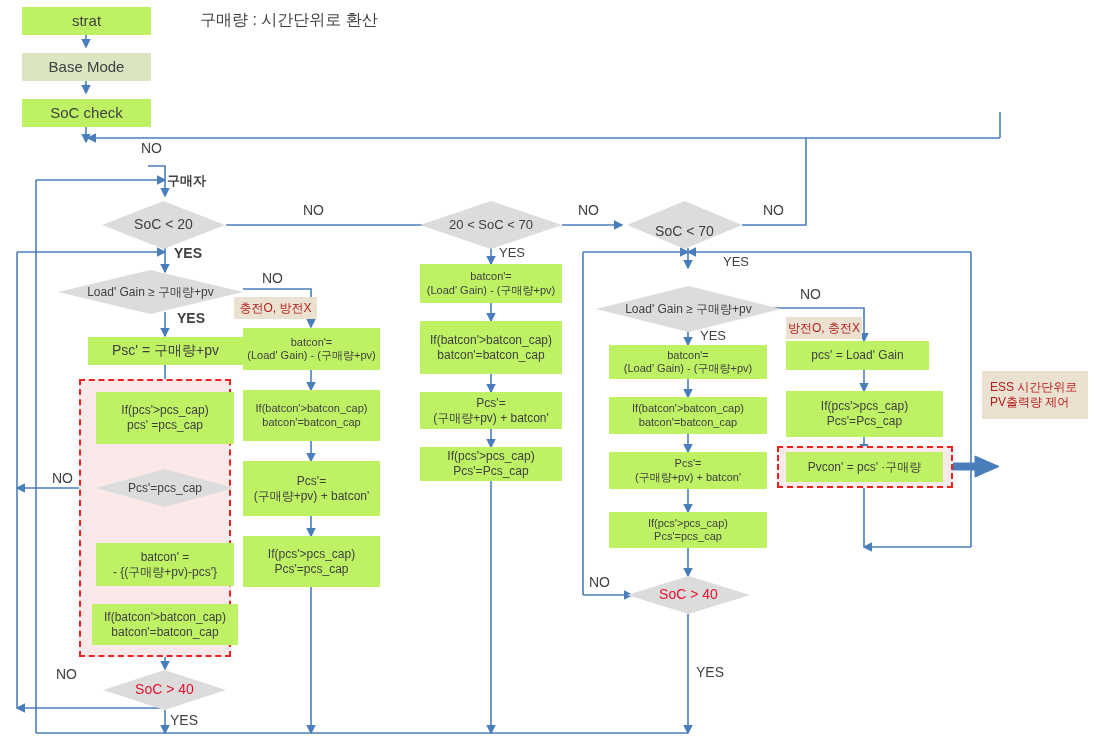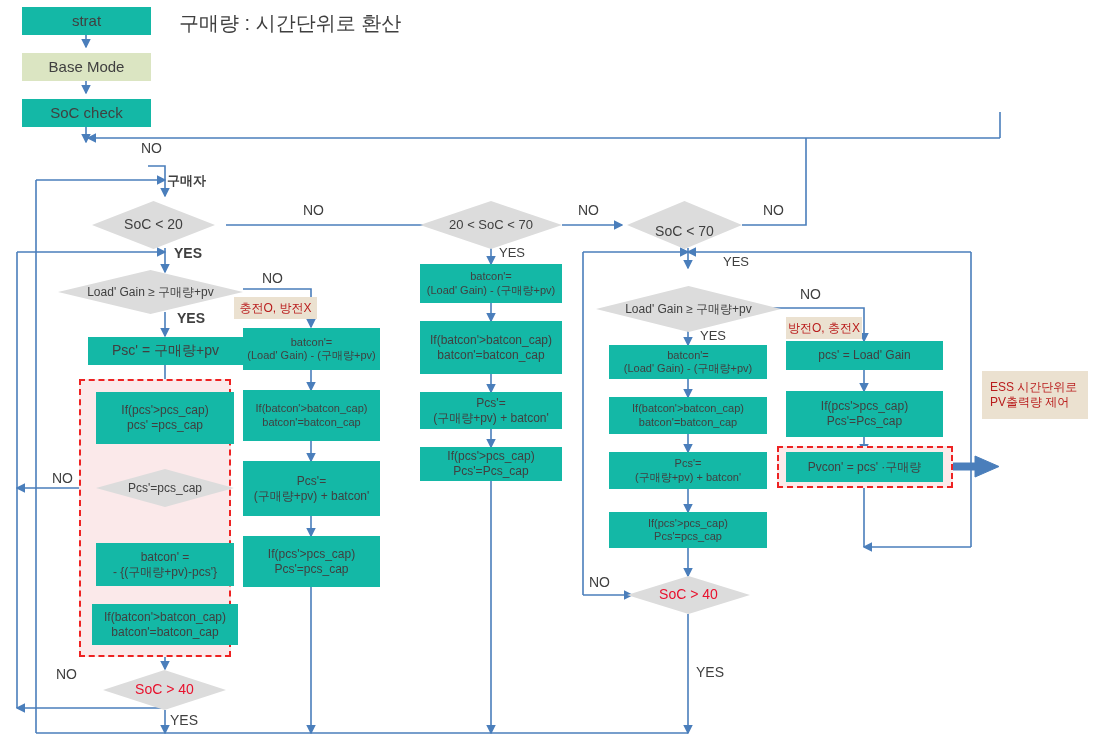--- a/index.html
+++ b/index.html
@@ -2,21 +2,21 @@
 <html><head>
 <meta charset="utf-8">
 <style>
   html,body{margin:0;padding:0;background:#ffffff;}
   body{width:1096px;height:748px;position:relative;overflow:hidden;
        font-family:"Liberation Sans","DejaVu Sans",sans-serif;}
   #stage{position:relative;width:1096px;height:748px;}
   svg#wires{position:absolute;left:0;top:0;width:1096px;height:748px;overflow:visible;}
   .node{position:absolute;box-sizing:border-box;display:flex;align-items:center;
         justify-content:center;text-align:center;color:#404040;line-height:1.22;}
-  .proc{background:#14b8a6;}
+  .proc{background:#bef264;}
   .proc.green{background:#dbe5c2;}
   .note{background:#ebe1d0;color:#b91c1c;}
   .diamond{background:transparent;}
   .diamond .dshape{position:absolute;left:0;top:0;width:100%;height:100%;
        background:#dcdcdc;clip-path:polygon(50% 0,100% 50%,50% 100%,0 50%);}
   .diamond .dtxt{position:relative;z-index:2;}
   .lbl{position:absolute;color:#404040;white-space:nowrap;}
   .lbl.hdr{color:#3f3f3f;}
   .red{color:#e8112d;}
   .redbox{position:absolute;box-sizing:border-box;border:2px dashed #ee2222;
@@ -100,28 +100,28 @@
       <path d="M971,547 L864,547" marker-end="url(#ah)"></path>
 
       <path d="M36,733 L688,733"></path>
     </g>
 
     <g>
       <path d="M945,463 L975,463 L975,456 L999,466.5 L975,477 L975,470 L945,470 Z" fill="#4a7ebb" stroke="#4a7ebb" stroke-width="1"></path>
     </g>
   </svg>
 
-  <div class="lbl hdr" style="left:179px;top:10px;font-size:20px;">구매량 : 시간단위로 환산</div>
+  <div class="lbl hdr" style="left:200px;top:10px;font-size:16px;">구매량 : 시간단위로 환산</div>
 
   <div class="node proc" style="left:22px;top:7px;width:129px;height:28px;font-size:15px;">strat</div>
   <div class="node proc green" style="left:22px;top:53px;width:129px;height:28px;font-size:15px;">Base Mode</div>
   <div class="node proc" style="left:22px;top:99px;width:129px;height:28px;font-size:15px;">SoC check</div>
 
 
-  <div class="node diamond" style="left:92px;top:201px;width:123px;height:48px;">
+  <div class="node diamond" style="left:102px;top:201px;width:123px;height:48px;">
     <div class="dshape"></div>
     <div class="dtxt" style="font-size:14px;">SoC &lt; 20</div>
   </div>
 
   <div class="node diamond" style="left:420px;top:201px;width:142px;height:48px;">
     <div class="dshape"></div>
     <div class="dtxt" style="font-size:13px;">20 &lt; SoC &lt; 70</div>
   </div>
 
   <div class="node diamond" style="left:627px;top:201px;width:115px;height:48px;">
@@ -228,21 +228,21 @@
   <div class="node proc" style="left:609px;top:512px;width:158px;height:36px;font-size:11px;flex-direction:column;">
     <span>If(pcs'&gt;pcs_cap)</span>
     <span>Pcs'=pcs_cap</span>
   </div>
 
   <div class="node diamond" style="left:627px;top:576px;width:123px;height:38px;">
     <div class="dshape"></div>
     <div class="dtxt red" style="font-size:14px;">SoC &gt; 40</div>
   </div>
 
-  <div class="node proc" style="left:786px;top:341px;width:157px;height:29px;font-size:12px;">
+  <div class="node proc" style="left:786px;top:341px;width:143px;height:29px;font-size:12px;">
     <span>pcs' = Load' Gain</span>
   </div>
   <div class="node proc" style="left:786px;top:391px;width:157px;height:46px;font-size:12px;flex-direction:column;">
     <span>If(pcs'&gt;pcs_cap)</span>
     <span>Pcs'=Pcs_cap</span>
   </div>
   <div class="redbox lite" style="left:777px;top:446px;width:176px;height:42px;"></div>
   <div class="node proc" style="left:786px;top:452px;width:157px;height:30px;font-size:12px;">
     <span>Pvcon' = pcs' ·구매량</span>
   </div>

